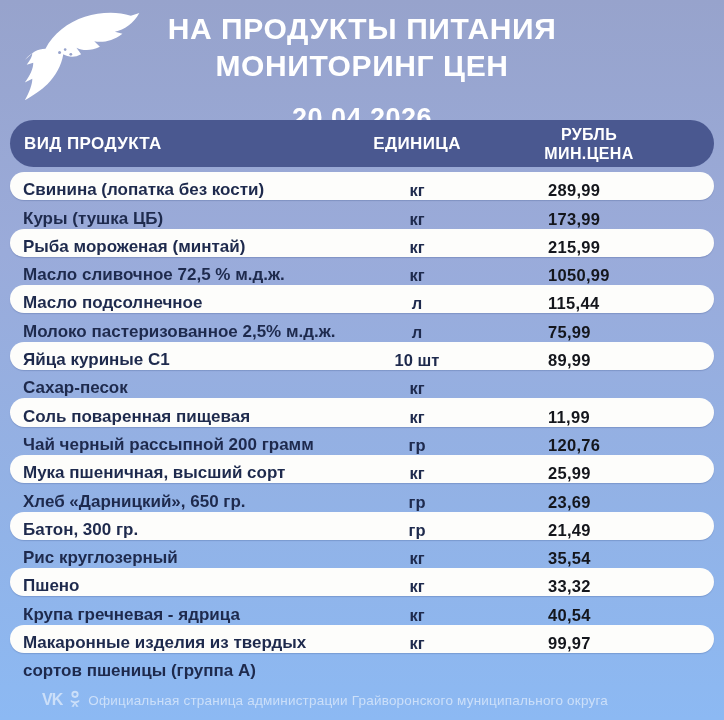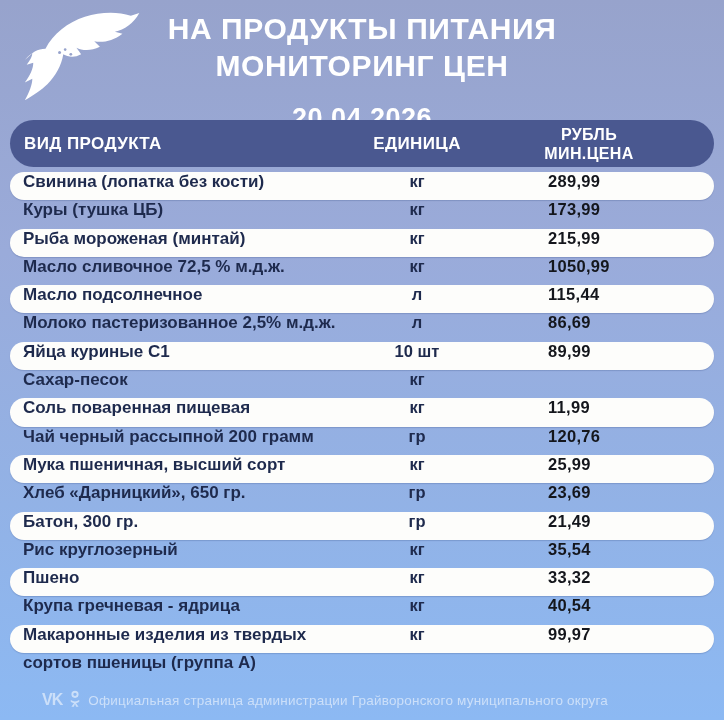--- a/index.html
+++ b/index.html
@@ -24,21 +24,21 @@
   .thead{
     display:flex;align-items:center;
     height:47px;border-radius:24px;
     background:#4a5890;color:#ffffff;font-weight:700;
   }
   .thead .h-name{flex:0 0 360px;padding-left:14px;font-size:17px;letter-spacing:.4px;box-sizing:border-box;}
   .thead .h-unit{flex:0 0 94px;text-align:center;font-size:17px;letter-spacing:.4px;}
   .thead .h-price{flex:1;text-align:center;font-size:16px;line-height:19px;letter-spacing:.4px;}
   .rows{margin-top:5px;}
   .row{
-    display:flex;align-items:flex-start;
+    display:flex;align-items:flex-end;
     height:28.3px;
   }
   .row.white{
     background:#fdfdfb;border-radius:15px;
     box-shadow:0 1px 1px rgba(56,76,130,0.25);
   }
   .c-name{flex:0 0 360px;padding-left:13px;box-sizing:border-box;
     font-size:17px;font-weight:700;color:#1e2a4d;white-space:nowrap;}
   .c-unit{flex:0 0 94px;text-align:center;font-size:16.5px;font-weight:700;color:#1e2a4d;}
   .c-price{flex:1;padding-left:84px;box-sizing:border-box;
@@ -129,21 +129,21 @@
         <div class="c-price">1050,99</div>
       </div>
       <div class="row white">
         <div class="c-name">Масло подсолнечное</div>
         <div class="c-unit">л</div>
         <div class="c-price">115,44</div>
       </div>
       <div class="row">
         <div class="c-name">Молоко пастеризованное 2,5% м.д.ж.</div>
         <div class="c-unit">л</div>
-        <div class="c-price">86,69</div>
+        <div class="c-price">75,99</div>
       </div>
       <div class="row white">
         <div class="c-name">Яйца куриные С1</div>
         <div class="c-unit">10 шт</div>
         <div class="c-price">89,99</div>
       </div>
       <div class="row">
         <div class="c-name">Сахар-песок</div>
         <div class="c-unit">кг</div>
       </div>

